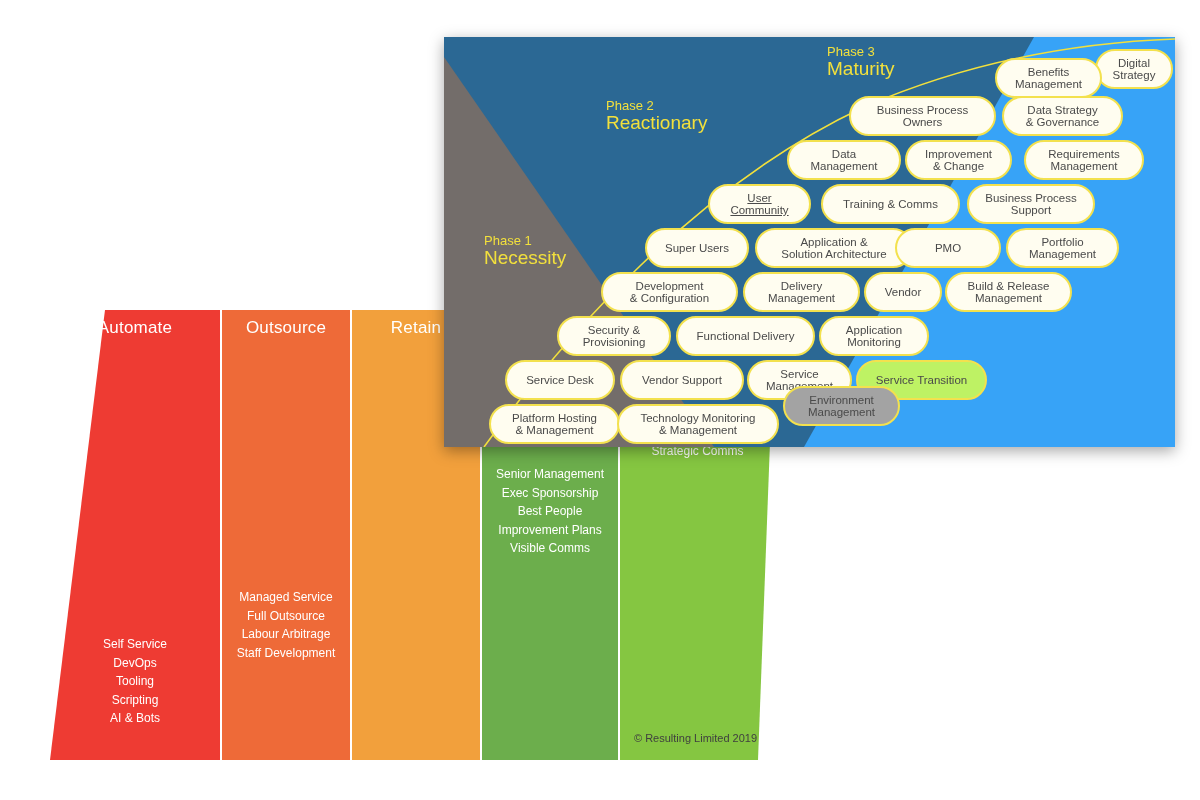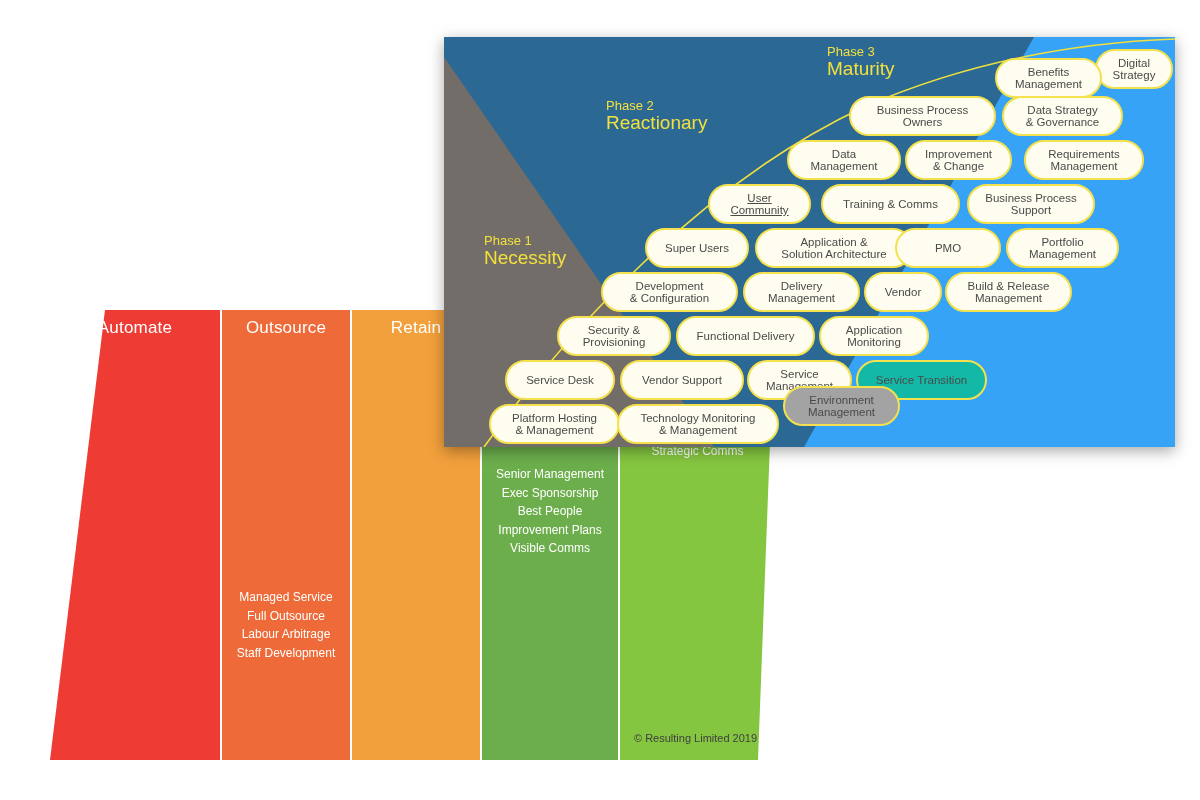--- a/index.html
+++ b/index.html
@@ -60,20 +60,27 @@
 
 <div id="stage">
 
   <div id="columns">
 
     <div class="col" style="left:50px;top:310px;width:170px;height:450px;">
       <svg width="170" height="450" viewBox="0 0 170 450">
         <polygon points="55,0 170,0 170,450 0,450" fill="#ee3b33"></polygon>
       </svg>
       <div class="col-head">Automate</div>
+      <div class="col-body" style="top:325px;">
+        <div>Self Service</div>
+        <div>DevOps</div>
+        <div>Tooling</div>
+        <div>Scripting</div>
+        <div>AI &amp; Bots</div>
+      </div>
     </div>
 
     <div class="col" style="left:222px;top:310px;width:128px;height:450px;">
       <svg width="128" height="450" viewBox="0 0 128 450">
         <polygon points="0,0 128,0 128,450 0,450" fill="#ee6a38"></polygon>
       </svg>
       <div class="col-head">Outsource</div>
       <div class="col-body" style="top:278px;">
         <div>Managed Service</div>
         <div>Full Outsource</div>
@@ -223,21 +230,21 @@
         <div class="pill" style="left: 61px; top: 323px; width: 110px; height: 40px; background: rgb(255, 253, 240); border-color: rgb(243, 225, 78); color: rgb(74, 74, 74);">
           <span>Service Desk</span>
         </div>
         <div class="pill" style="left: 176px; top: 323px; width: 124px; height: 40px; background: rgb(255, 253, 240); border-color: rgb(243, 225, 78); color: rgb(74, 74, 74);">
           <span>Vendor Support</span>
         </div>
         <div class="pill" style="left: 303px; top: 323px; width: 105px; height: 40px; background: rgb(255, 253, 240); border-color: rgb(243, 225, 78); color: rgb(74, 74, 74);">
           <span>Service
 Management</span>
         </div>
-        <div class="pill" style="left: 412px; top: 323px; width: 131px; height: 40px; background: #14b8a6; border-color: rgb(243, 225, 78); color: rgb(74, 74, 74);">
+        <div class="pill" style="left: 412px; top: 323px; width: 131px; height: 40px; background: #bef264; border-color: rgb(243, 225, 78); color: rgb(74, 74, 74);">
           <span>Service Transition</span>
         </div>
         <div class="pill" style="left: 45px; top: 367px; width: 131px; height: 40px; background: rgb(255, 253, 240); border-color: rgb(243, 225, 78); color: rgb(74, 74, 74);">
           <span>Platform Hosting
 &amp; Management</span>
         </div>
         <div class="pill" style="left: 173px; top: 367px; width: 162px; height: 40px; background: rgb(255, 253, 240); border-color: rgb(243, 225, 78); color: rgb(74, 74, 74);">
           <span>Technology Monitoring
 &amp; Management</span>
         </div>

